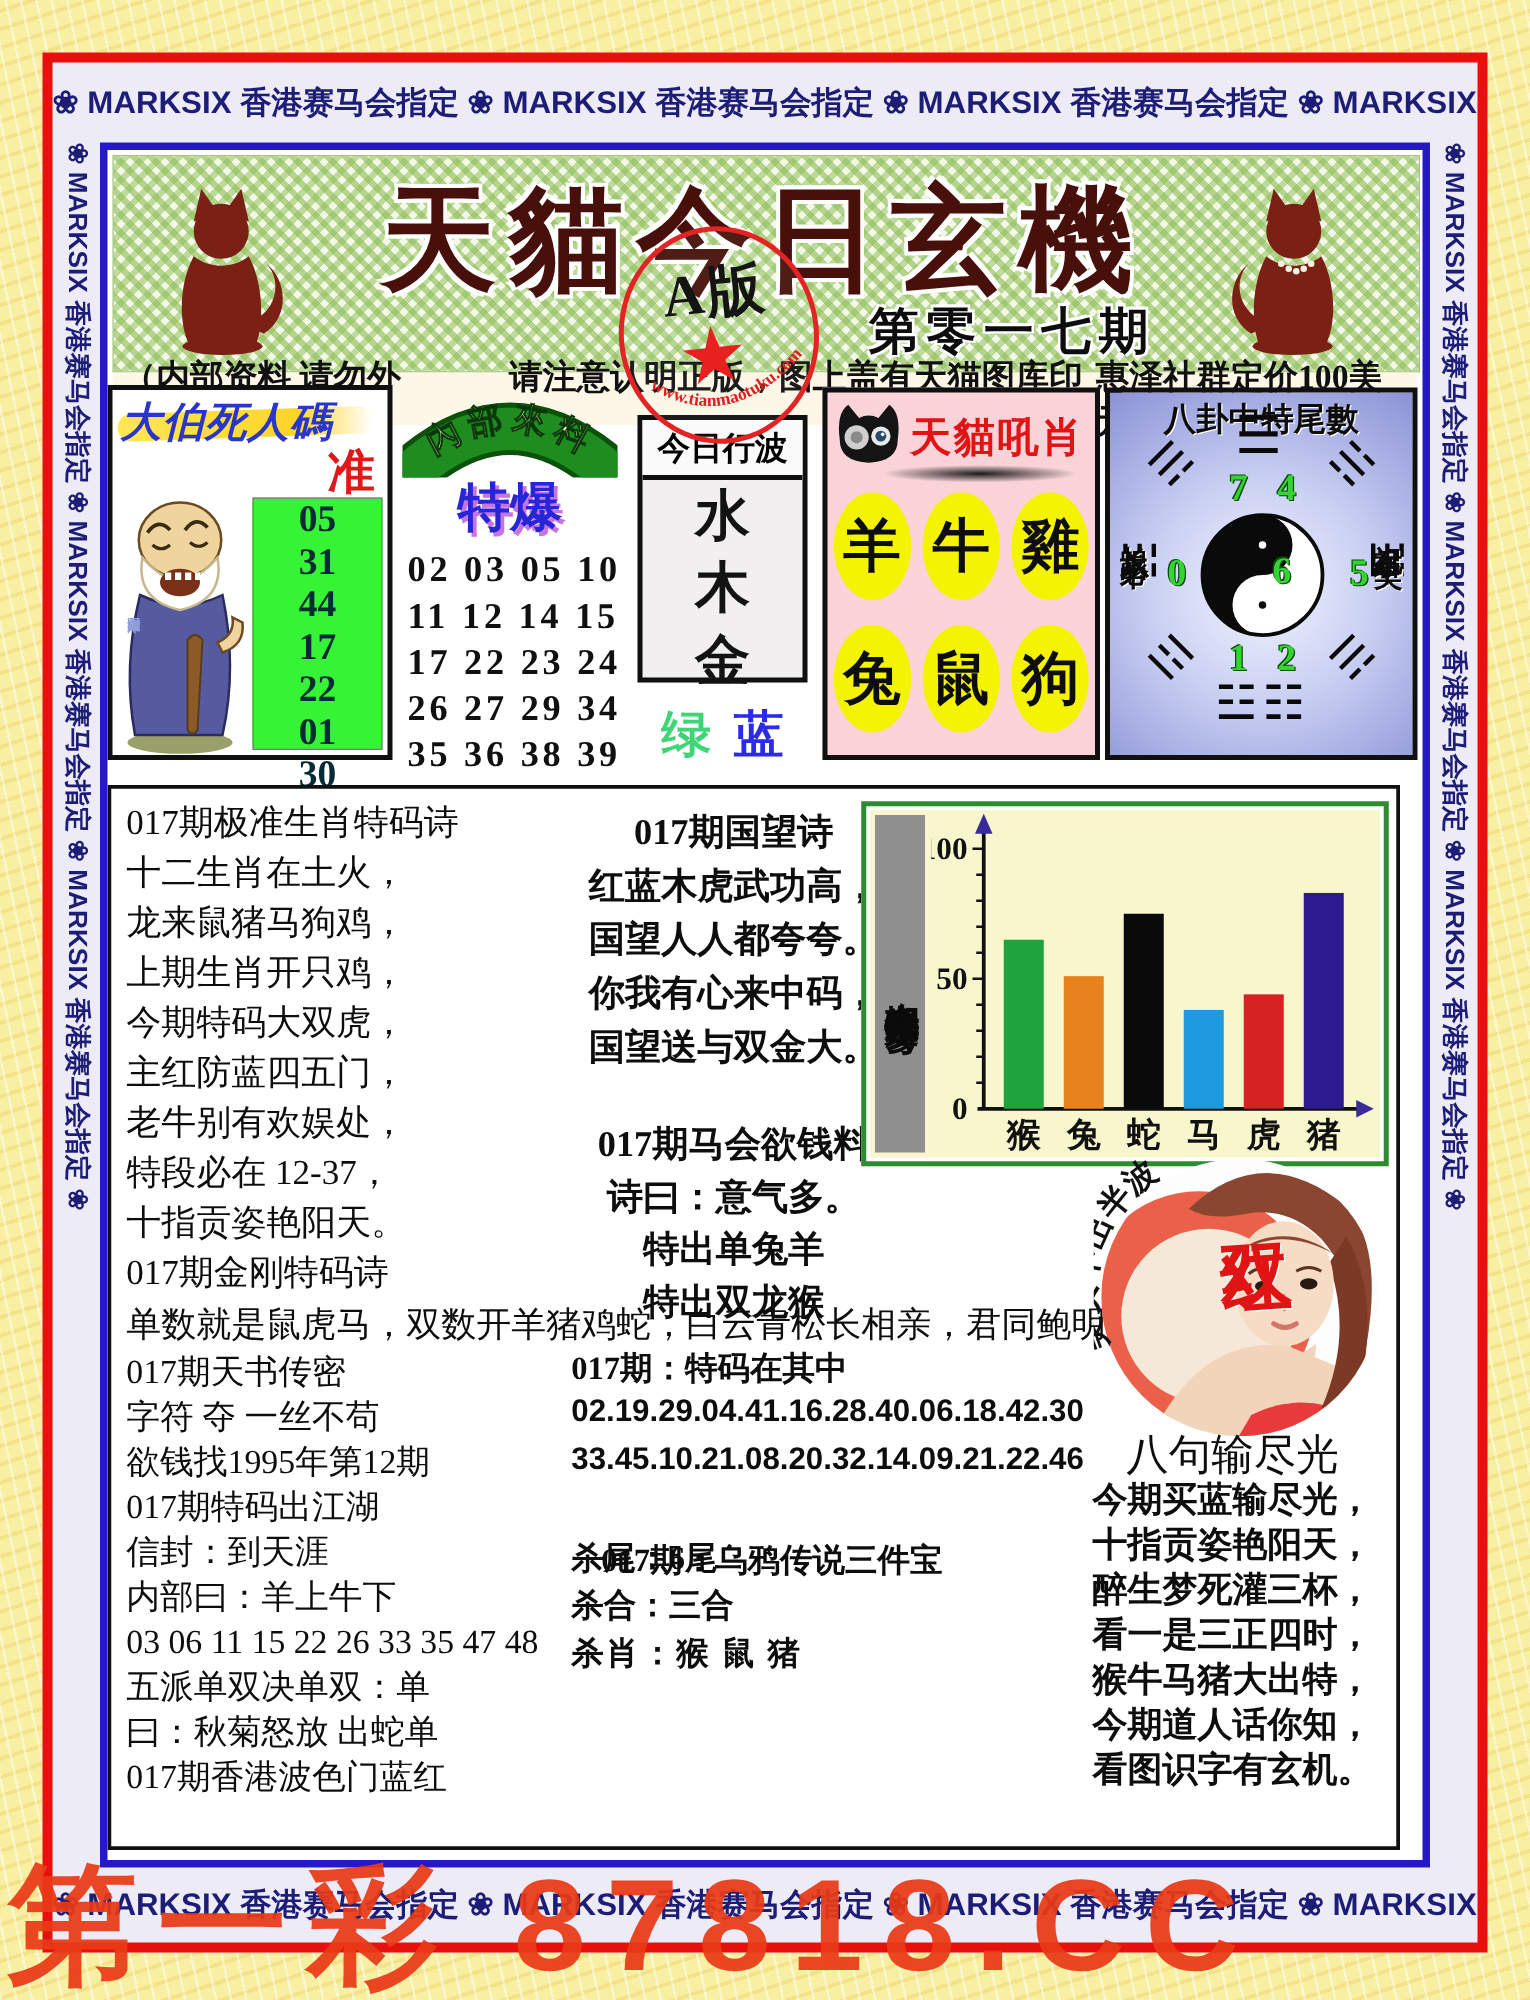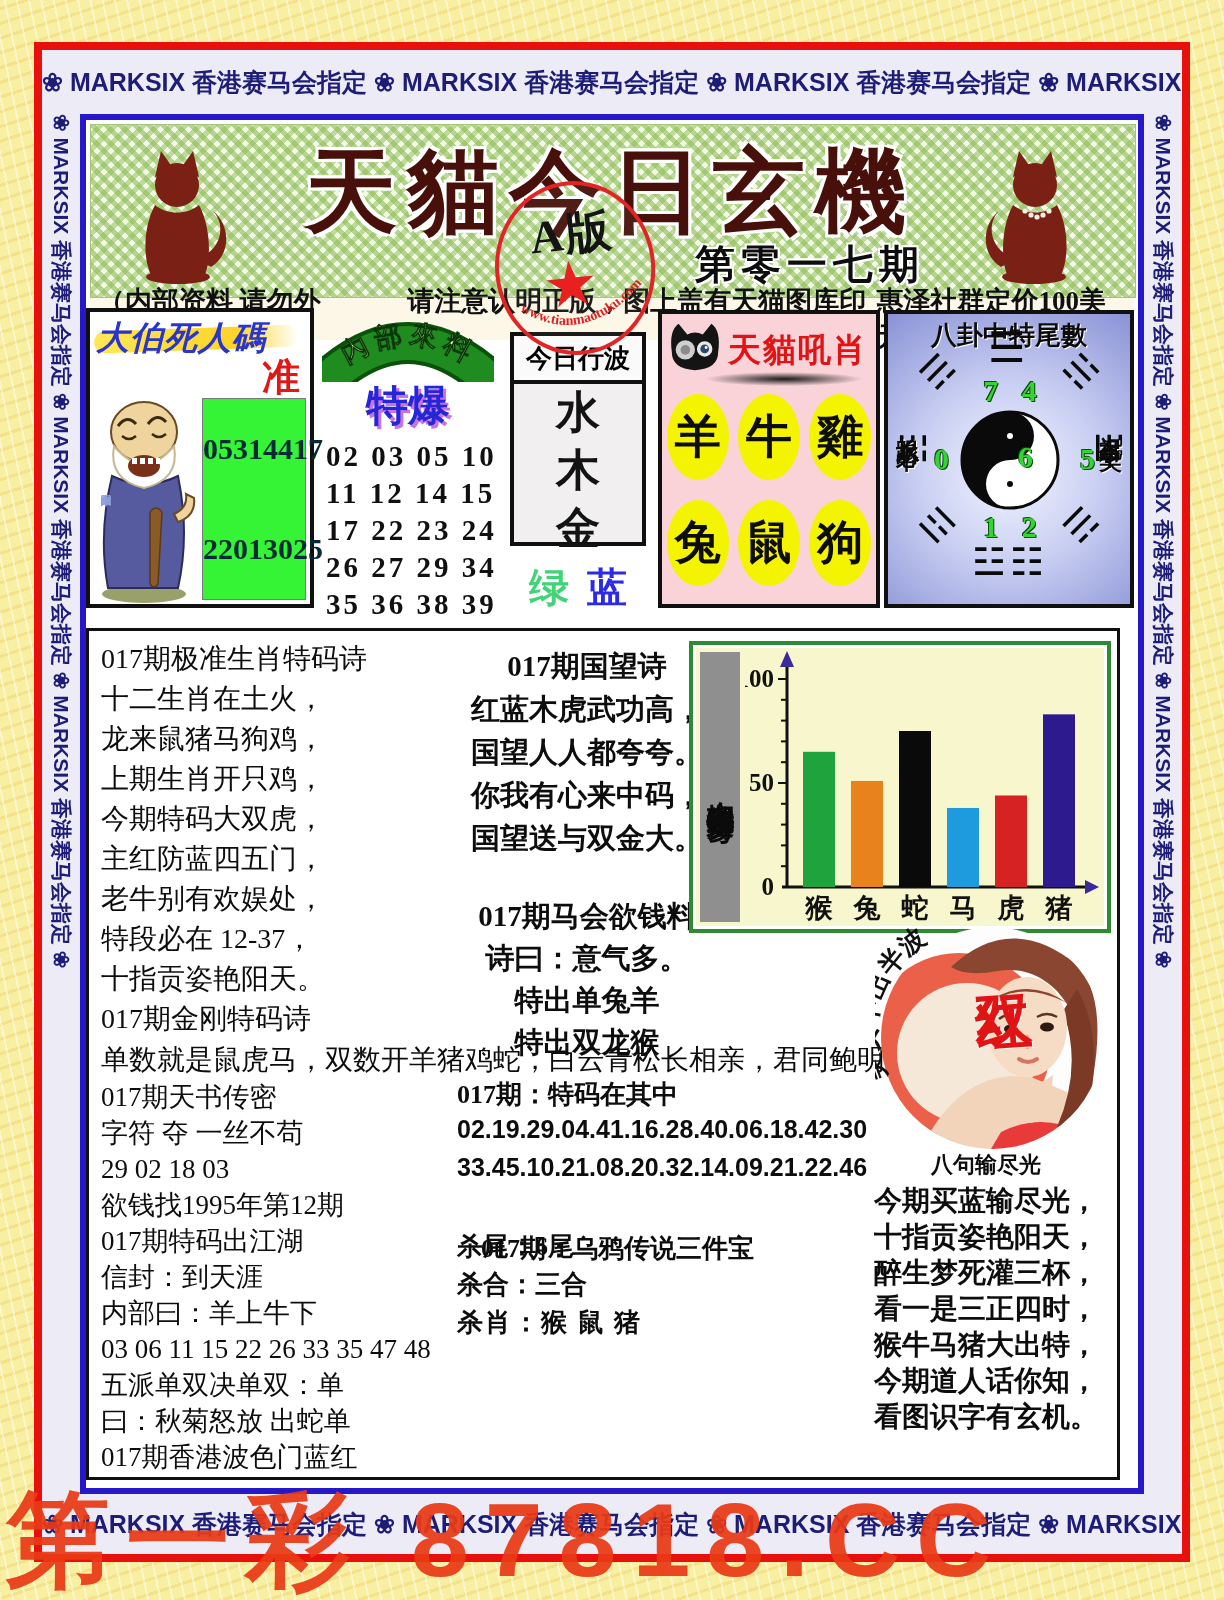--- a/index.html
+++ b/index.html
@@ -59,21 +59,21 @@
   
   .panel-deadman{position:absolute;left:0px;top:188px;width:228px;height:300px;
     box-sizing:border-box;border:4px solid #101010;background:#fff;}
   .dm-swoosh{position:absolute;left:4px;top:16px;width:204px;height:22px;border-radius:12px;
     background:linear-gradient(90deg,#ffe757,#fed42a 70%,rgba(254,212,42,0));transform:rotate(-2deg);}
   .dm-title{position:absolute;left:6px;top:4px;font-size:33px;font-weight:900;color:#2a35cc;
     letter-spacing:1px;font-style:italic;}
   .dm-zhun{position:absolute;right:10px;top:40px;font-size:38px;font-weight:bold;color:#e01818;}
   .dm-man{position:absolute;left:0px;top:72px;width:112px;height:222px;}
   .dm-grid{position:absolute;left:112px;top:86px;width:102px;height:200px;background:#35f335;
-    border:1px solid #7a7a7a;display:grid;grid-template-columns:1fr 1fr 1fr 1fr;align-items:center;
+    border:1px solid #7a7a7a;display:grid;grid-template-columns:1fr;align-items:center;
     justify-items:center;font-size:30px;font-weight:bold;color:#062a36;}
   .panel-neibu{position:absolute;left:236px;top:192px;width:172px;height:296px;}
   .neibu-banner{position:absolute;left:0;top:0;width:172px;height:70px;}
   .neibu-tebao{position:absolute;left:0;top:66px;width:172px;text-align:center;
     font-size:42px;font-weight:900;color:#2626d8;text-shadow:3px 3px 0 #c873e0;}
   .neibu-rows{position:absolute;left:4px;top:126px;width:168px;font-size:29px;font-weight:bold;
     color:#101010;letter-spacing:3px;line-height:37px;white-space:nowrap;}
   .panel-xingbo{position:absolute;left:424px;top:212px;width:136px;height:214px;
     box-sizing:border-box;border:4px solid #101010;background:#f1efef;}
   .xb-head{height:44px;border-bottom:4px solid #101010;display:flex;align-items:center;
@@ -152,21 +152,21 @@
   .chart-plot{position:absolute;left:52px;top:4px;}
 
   .girl{position:absolute;left:792px;top:296px;width:222px;height:222px;}
   .girl-circle{position:absolute;left:0;top:0;width:222px;height:222px;border-radius:50%;overflow:hidden;}
   .girl-curve{position:absolute;left:-6px;top:-6px;width:234px;height:234px;}
   .hongshuang{position:absolute;left:88px;top:24px;writing-mode:vertical-rl;text-orientation:upright;
     font-size:56px;font-weight:900;color:#e01414;line-height:60px;transform:rotate(-4deg);z-index:4;
     text-shadow:1px 1px 0 #fff;}
   .right-poem{position:absolute;left:772px;top:516px;width:250px;text-align:center;
     font-size:28px;font-weight:bold;color:#0d0d0d;line-height:36px;}
-  .rp-title{font-size:22px;font-weight:700;}
+  .rp-title{font-size:34px;font-weight:400;}
 
   .watermark{position:absolute;left:6px;top:1472px;z-index:99;white-space:nowrap;
     font-family:"Liberation Sans",sans-serif;font-weight:900;font-size:104px;
     color:rgba(232,57,22,0.93);letter-spacing:16px;}
 </style>
 </head>
 <body>
 
 <div class="frame">
   <div class="strip strip-top">❀ MARKSIX 香港赛马会指定   ❀ MARKSIX 香港赛马会指定   ❀ MARKSIX 香港赛马会指定   ❀ MARKSIX 香港赛马会指定   ❀ MARKSIX 香港赛马会指定   ❀</div>
@@ -356,21 +356,20 @@
           <div class="poem-line">主红防蓝四五门，</div>
           <div class="poem-line">老牛别有欢娱处，</div>
           <div class="poem-line">特段必在 12-37，</div>
           <div class="poem-line">十指贡姿艳阳天。</div>
           <div class="poem-line">017期金刚特码诗</div>
         </div>
       <div class="long-line">单数就是鼠虎马，双数开羊猪鸡蛇，白云青松长相亲，君同鲍明远道行。</div>
       <div class="rows2">
           <div class="row2-line">017期天书传密</div>
           <div class="row2-line">字符 夺 一丝不苟</div>
-          <div class="row2-line">29 02 18 03</div>
           <div class="row2-line">欲钱找1995年第12期</div>
           <div class="row2-line">017期特码出江湖</div>
           <div class="row2-line">信封：到天涯</div>
           <div class="row2-line">内部曰：羊上牛下</div>
           <div class="row2-line">03 06 11 15 22 26 33 35 47 48</div>
           <div class="row2-line">五派单双决单双：单</div>
           <div class="row2-line">曰：秋菊怒放  出蛇单</div>
           <div class="row2-line">017期香港波色门蓝红</div>
         </div>
 

